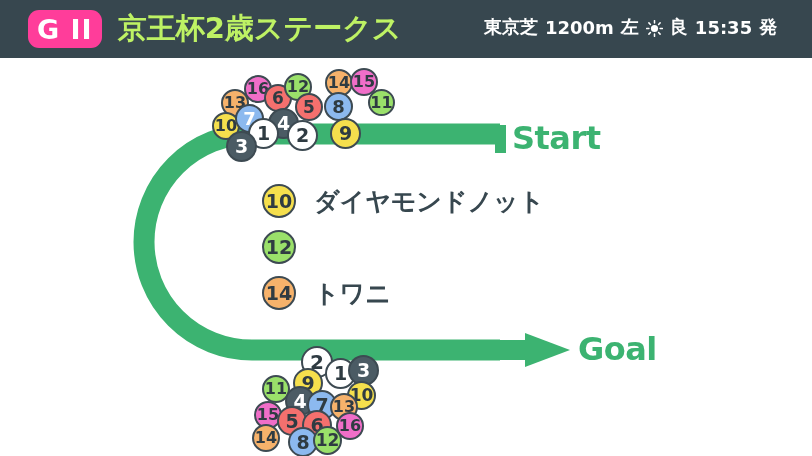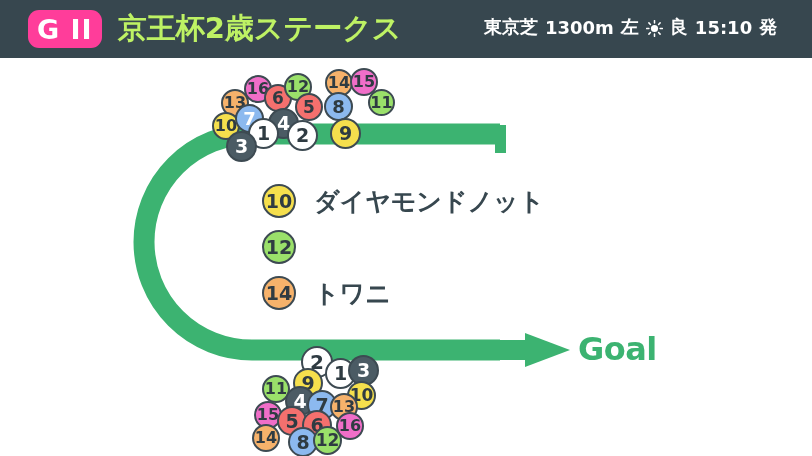--- a/index.html
+++ b/index.html
@@ -135,53 +135,54 @@
 
 <div id="stage">
 
   <div class="header">
     <div class="grade-badge">G II</div>
     <div class="race-title">京王杯2歳ステークス</div>
   </div>
 
   <div class="race-meta">
     <span>東京芝</span>
-    <span>1300m</span>
+    <span>1200m</span>
     <span>左</span>
     <span class="sun-icon">
       <svg width="17" height="17" viewBox="0 0 20 20">
         <circle cx="10" cy="10" r="4.2" fill="#ffffff"></circle>
         <g stroke="#ffffff" stroke-width="1.8" stroke-linecap="round">
           <line x1="10" y1="0.8" x2="10" y2="3.4"></line>
           <line x1="10" y1="16.6" x2="10" y2="19.2"></line>
           <line x1="0.8" y1="10" x2="3.4" y2="10"></line>
           <line x1="16.6" y1="10" x2="19.2" y2="10"></line>
           <line x1="3.4" y1="3.4" x2="5.2" y2="5.2"></line>
           <line x1="14.8" y1="14.8" x2="16.6" y2="16.6"></line>
           <line x1="16.6" y1="3.4" x2="14.8" y2="5.2"></line>
           <line x1="5.2" y1="14.8" x2="3.4" y2="16.6"></line>
         </g>
       </svg>
     </span>
     <span>良</span>
-    <span>15:10</span>
+    <span>15:35</span>
     <span>発</span>
   </div>
 
 
   <svg id="track" viewBox="0 0 812 398">
 
     <path d="M 500 76 L 252 76 A 108 108 0 0 0 252 292 L 500 292" fill="none" stroke="#3cb371" stroke-width="21"></path>
 
     <rect x="495" y="67" width="11" height="28" fill="#3cb371"></rect>
 
     <polygon points="525,275 570,292 525,309" fill="#3cb371"></polygon>
     <rect x="498" y="282" width="32" height="20" fill="#3cb371"></rect>
   </svg>
 
+  <div class="trk-label start-label">Start</div>
   <div class="trk-label goal-label">Goal</div>
 
   <div id="start-cluster">
       <div class="marker" style="left: 221px; top: 89px; width: 28px; height: 28px; background: rgb(246, 178, 107); color: rgb(47, 59, 66); font-size: 16px;">
         <span>13</span>
       </div>
       <div class="marker" style="left: 244px; top: 75px; width: 28px; height: 28px; background: rgb(240, 110, 200); color: rgb(47, 59, 66); font-size: 16px;">
         <span>16</span>
       </div>
       <div class="marker" style="left: 264px; top: 84px; width: 28px; height: 28px; background: rgb(244, 112, 110); color: rgb(47, 59, 66); font-size: 17px;">

